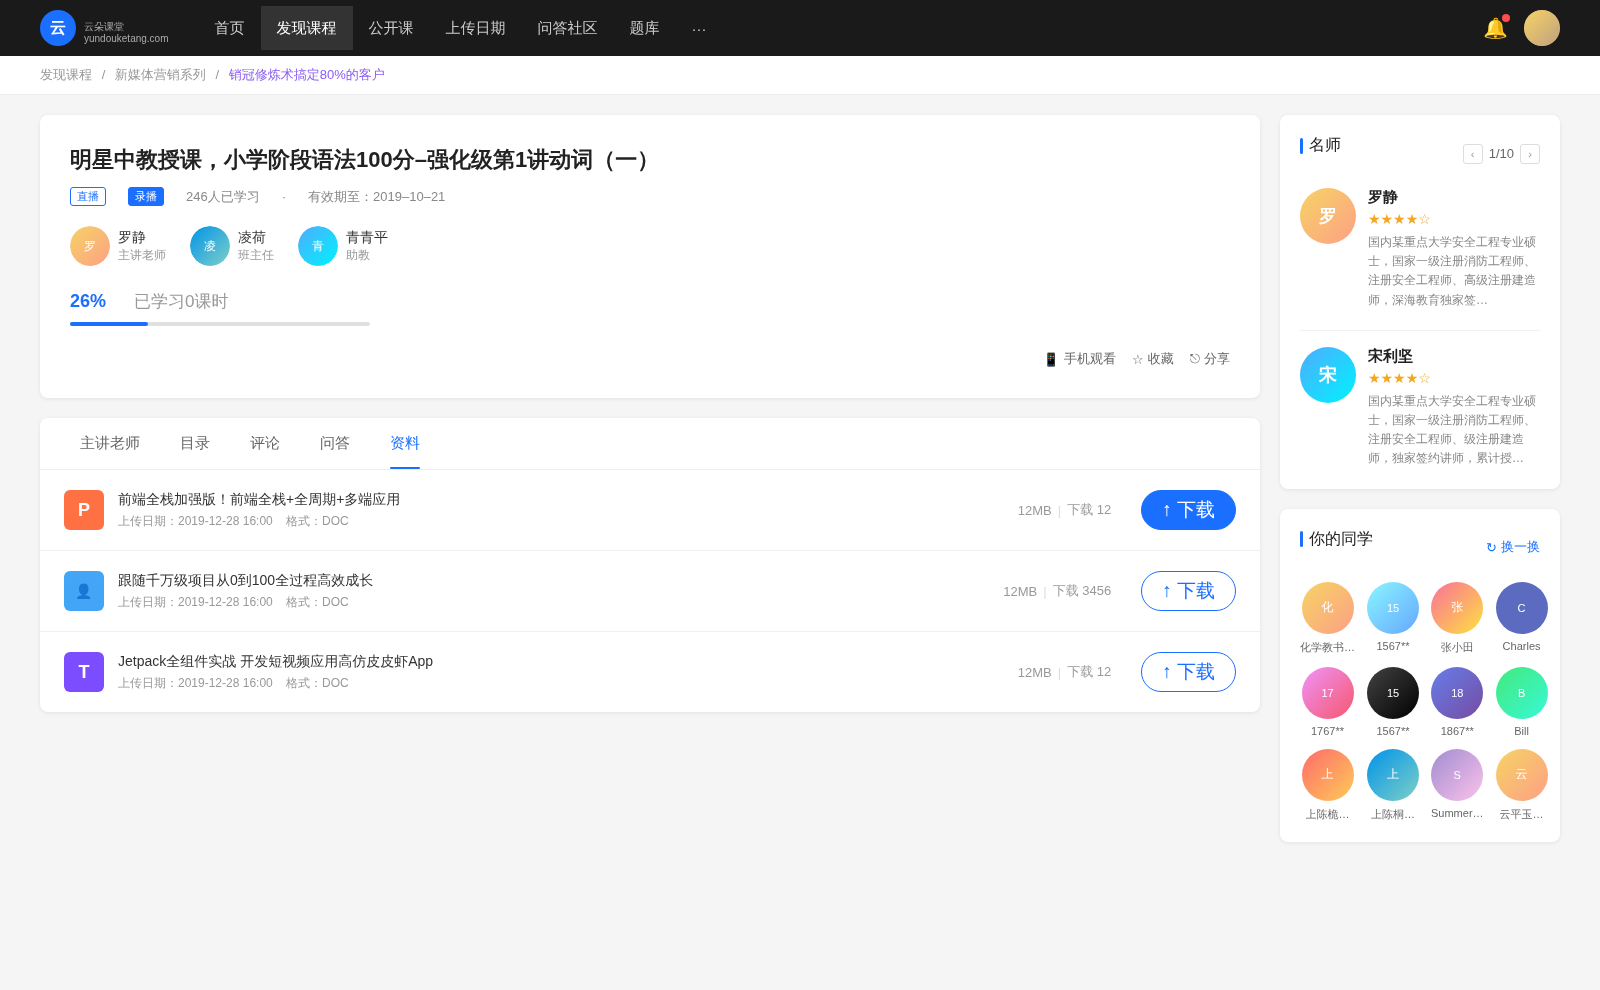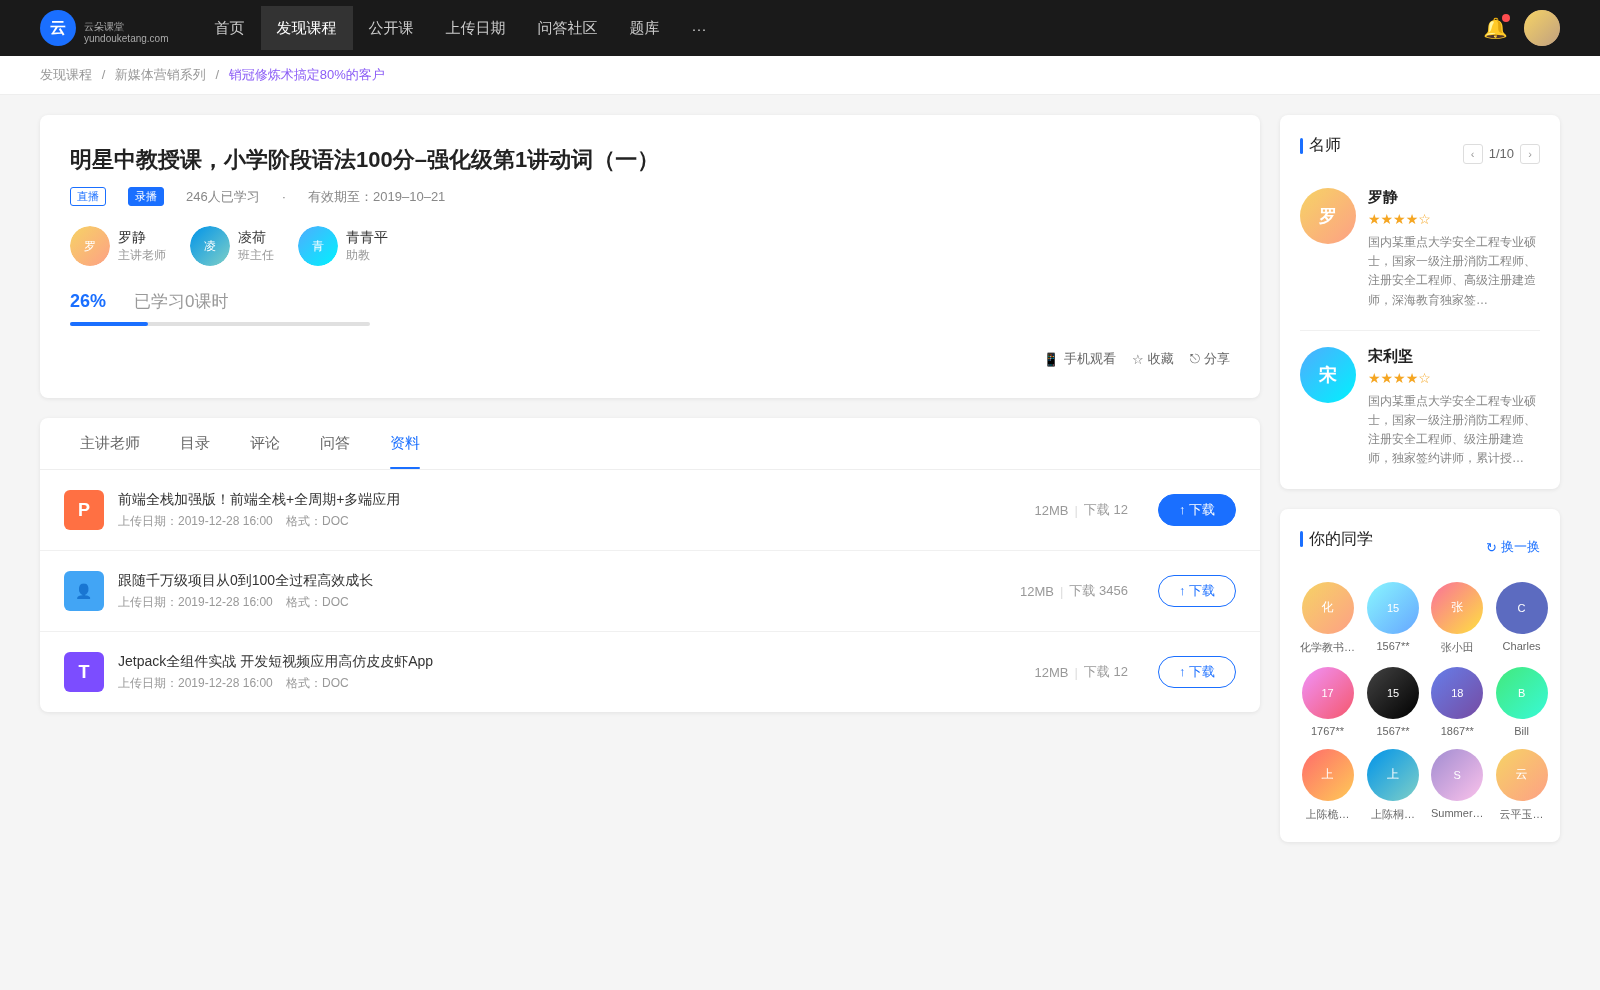--- a/index.html
+++ b/index.html
@@ -62,21 +62,21 @@
 
     
     .resource-item { display: flex; align-items: center; padding: 20px 24px; border-bottom: 1px solid #f0f0f0; gap: 14px; }
     .resource-item:last-child { border-bottom: none; }
     .resource-icon { width: 40px; height: 40px; border-radius: 6px; display: flex; align-items: center; justify-content: center; font-size: 18px; font-weight: bold; color: white; flex-shrink: 0; }
     .resource-info { flex: 1; }
     .resource-name { font-size: 14px; color: #333; font-weight: 500; margin-bottom: 4px; }
     .resource-meta { font-size: 12px; color: #999; }
     .resource-stats { display: flex; align-items: center; gap: 6px; color: #999; font-size: 13px; white-space: nowrap; margin-right: 16px; }
     .resource-sep { color: #ddd; }
-    .btn-download { border: 1px solid #1a6fff; color: #1a6fff; background: white; border-radius: 20px; padding: 6px 20px; font-size: 13px; cursor: pointer; display: flex; align-items: center; gap: 4px; }
+    .btn-download { border: 1px solid #1a6fff; color: #1a6fff; background: white; border-radius: 20px; padding: 6px 20px; font-size: 19px; cursor: pointer; display: flex; align-items: center; gap: 4px; }
     .btn-download.solid { background: #1a6fff; color: white; }
 
     
     .sidebar-card { background: white; border-radius: 8px; padding: 20px; box-shadow: 0 1px 4px rgba(0,0,0,0.08); margin-bottom: 20px; }
     .sidebar-section-title { font-size: 16px; font-weight: normal; color: #222; margin-bottom: 16px; display: flex; align-items: center; gap: 6px; }
     .sidebar-section-title::before { content: ''; width: 3px; height: 16px; background: #1a6fff; border-radius: 2px; display: inline-block; }
     .sidebar-section-header { display: flex; align-items: center; justify-content: space-between; margin-bottom: 16px; }
     .pagination-small { display: flex; align-items: center; gap: 6px; font-size: 13px; color: #666; }
     .pagination-btn { width: 20px; height: 20px; border: 1px solid #ddd; border-radius: 3px; display: flex; align-items: center; justify-content: center; cursor: pointer; font-size: 11px; color: #999; }
 

